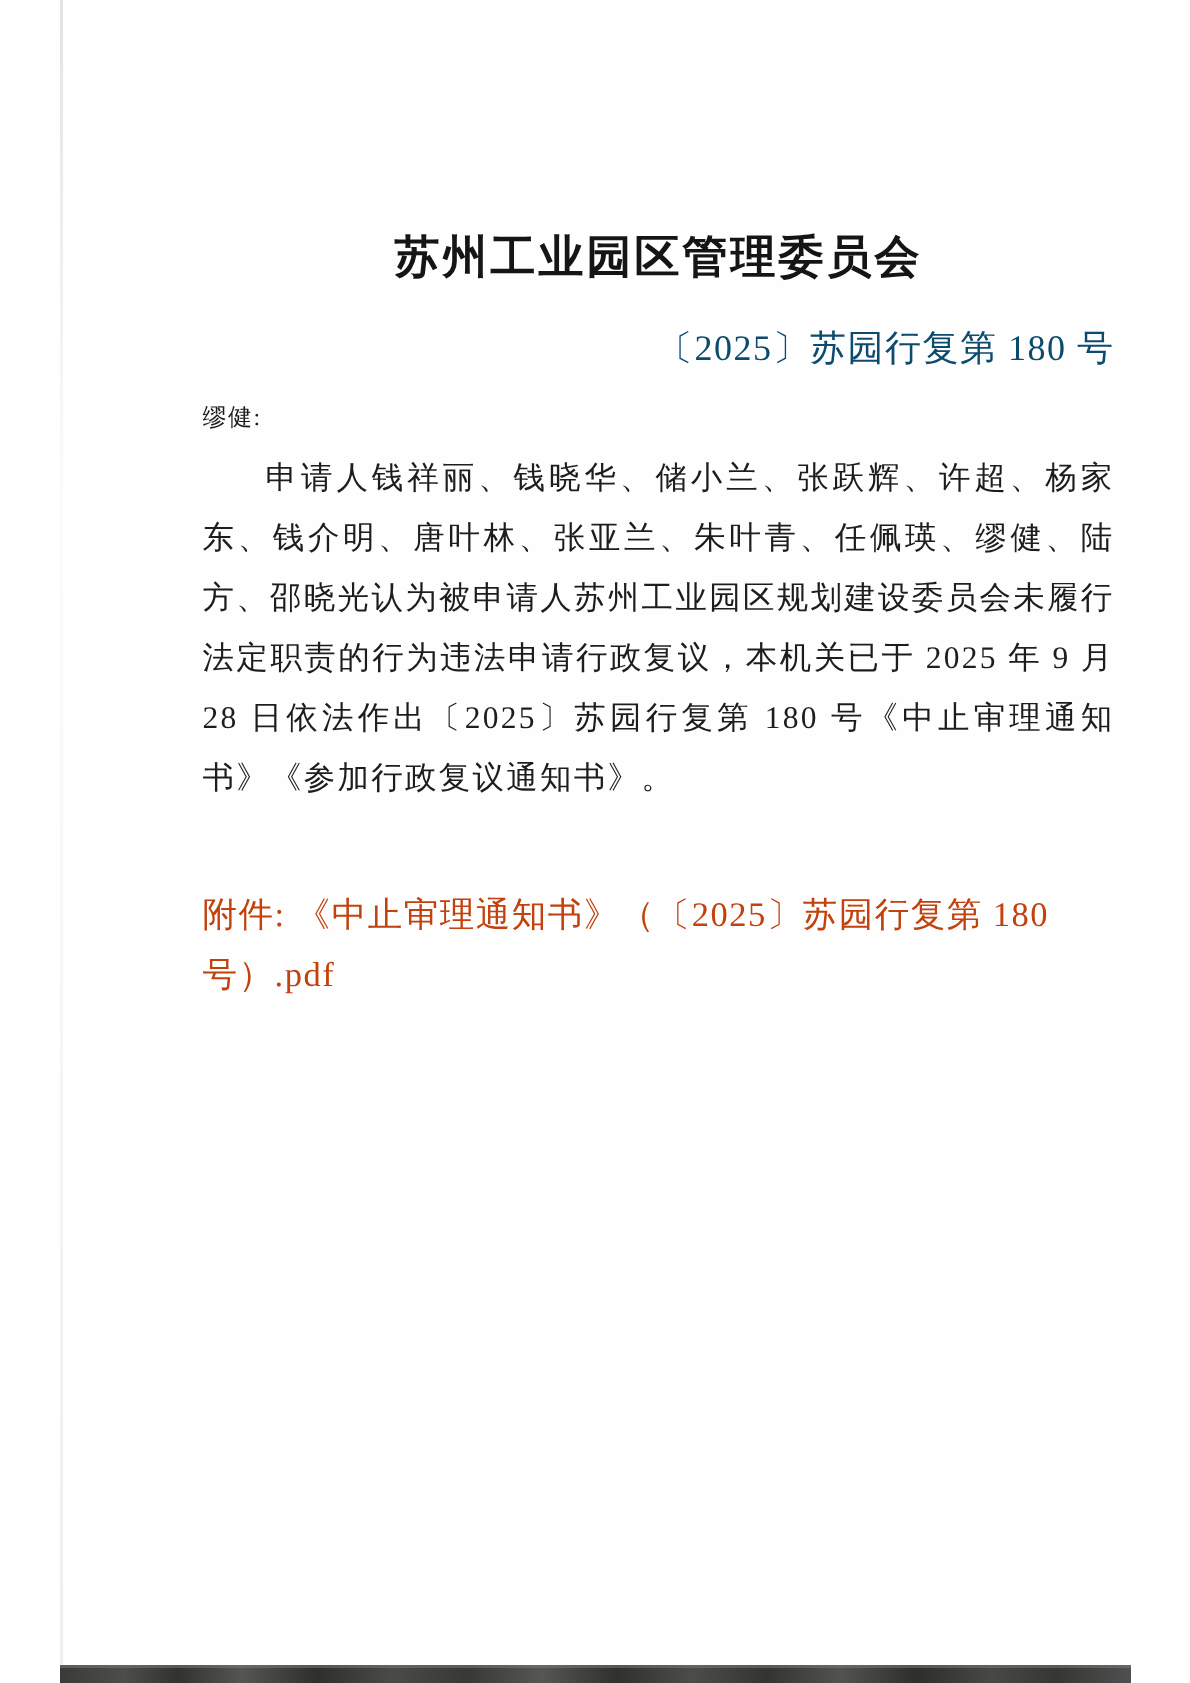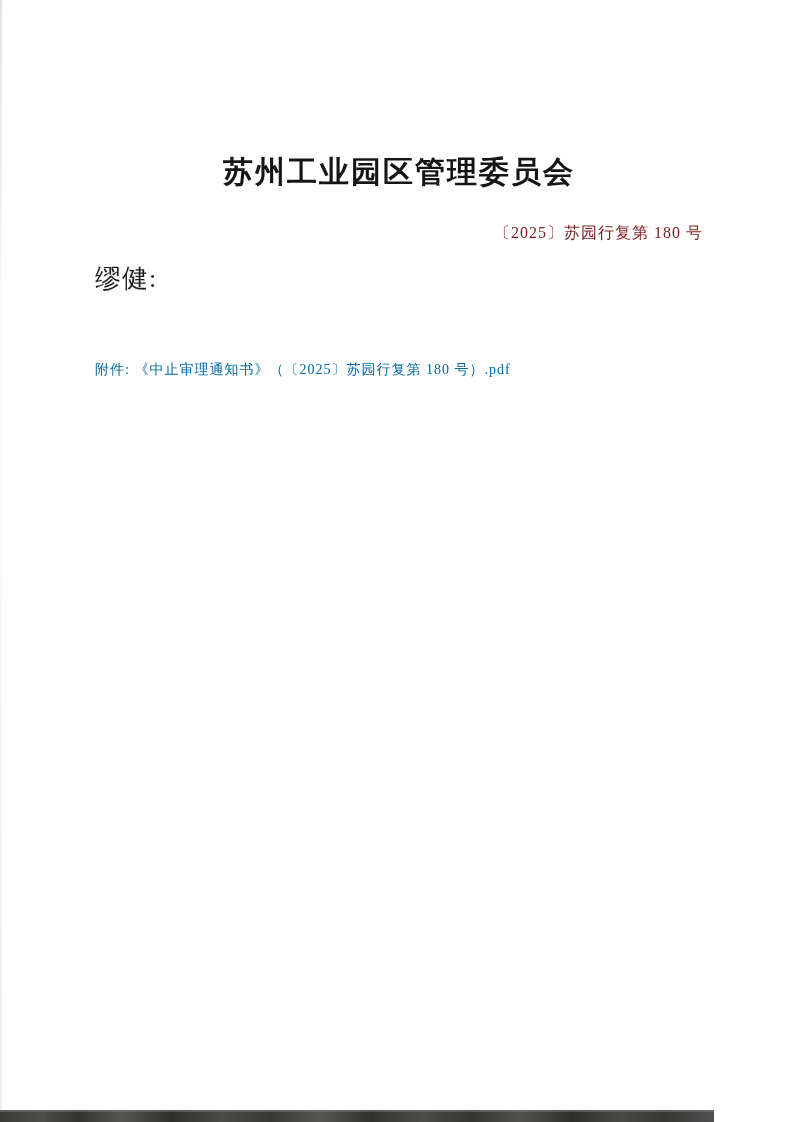--- a/index.html
+++ b/index.html
@@ -8,20 +8,21 @@
     background: #ffffff;
   }
   .scan-page {
     position: relative;
     width: 714px;
     height: 1122px;
     background: #fefefe;
     overflow: hidden;
     font-family: "Liberation Serif", "DejaVu Serif", serif;
     color: #1c1c1c;
+    margin-left: 40px;
   }
   
   .scan-edge-bottom {
     position: absolute;
     left: 0;
     bottom: 0;
     width: 100%;
     height: 10px;
     background:
       linear-gradient(90deg,
@@ -50,64 +51,65 @@
     text-align: center;
     font-weight: bold;
     font-size: 30px;
     line-height: 48px;
     letter-spacing: 2px;
     color: #151515;
   }
   .doc-number {
     margin-top: 22px;
     text-align: right;
-    font-size: 16px;
+    font-size: 24px;
     letter-spacing: 1px;
     line-height: 30px;
-    color: #7f1d1d;
+    color: #0c4a6e;
     font-family: Liberation Serif, serif;
   }
   .salutation {
     margin-top: 12px;
-    font-size: 26px;
+    font-size: 16px;
     line-height: 38px;
     letter-spacing: 1px;
   }
   .para {
     margin: 0;
     font-size: 21px;
     line-height: 40px;
     letter-spacing: 1.5px;
     text-align: justify;
     text-indent: 2em;
     color: #1d1d1d;
   }
   .attachment-line {
     margin-top: 52px;
-    font-size: 14px;
+    font-size: 23px;
     line-height: 40px;
     letter-spacing: 1px;
-    color: #0369a1;
+    color: #c2410c;
   }
 </style>
 </head>
 <body>
 
 <div class="scan-page">
 
   <div class="doc-body">
 
     <div class="doc-title">
       <div>苏州工业园区管理委员会</div>
     </div>
 
     <div class="doc-number">〔2025〕苏园行复第 180 号</div>
 
     <div class="salutation">缪健:</div>
 
+    <p class="para">申请人钱祥丽、钱晓华、储小兰、张跃辉、许超、杨家东、钱介明、唐叶林、张亚兰、朱叶青、任佩瑛、缪健、陆方、邵晓光认为被申请人苏州工业园区规划建设委员会未履行法定职责的行为违法申请行政复议，本机关已于 2025 年 9 月 28 日依法作出〔2025〕苏园行复第 180 号《中止审理通知书》《参加行政复议通知书》。</p>
 
 
     <div class="attachment-line">附件: 《中止审理通知书》（〔2025〕苏园行复第 180 号）.pdf</div>
 
   </div>
 
   <div class="scan-edge-left"></div>
   <div class="scan-edge-bottom"></div>
 
 </div>

